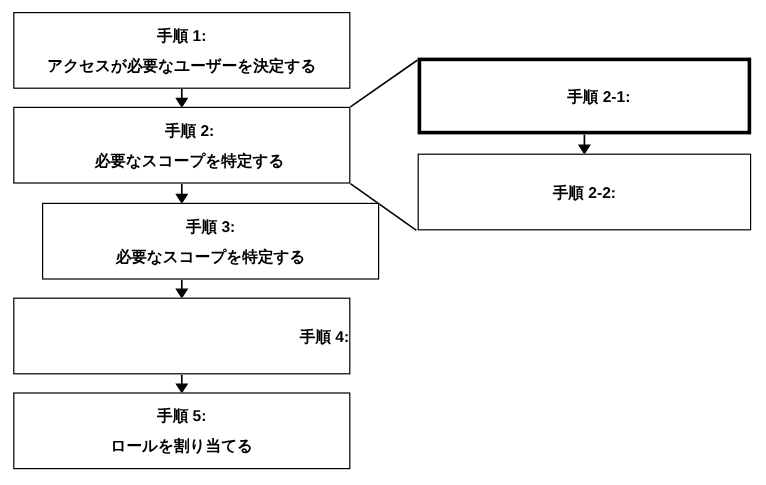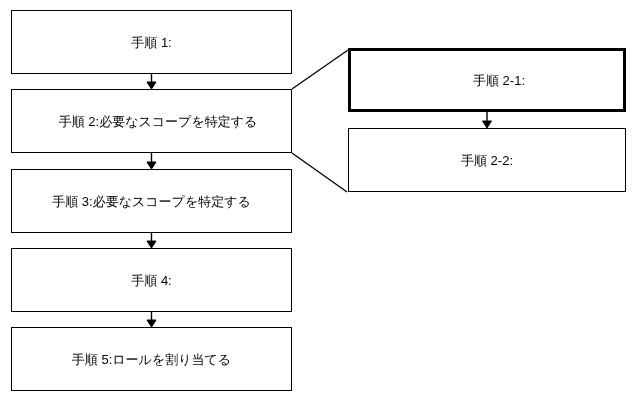--- a/index.html
+++ b/index.html
@@ -14,39 +14,39 @@
     background: #ffffff;
     font-family: "Liberation Sans", "DejaVu Sans", sans-serif;
     overflow: hidden;
   }
   .box {
     position: absolute;
     box-sizing: border-box;
     background: #ffffff;
     border: 1.5px solid #000000;
     display: flex;
-    flex-direction: row;
+    flex-direction: column;
     justify-content: center;
     align-items: center;
     text-align: center;
     color: #000000;
-    font-weight: normal;
+    font-weight: bold;
     font-size: 13px;
     line-height: 25px;
     z-index: 2;
   }
   .box.emphasized {
     border-width: 3px;
   }
   
   .main-step { left: 11px; width: 281px; height: 64px; }
   #step-1 { top: 10px; }
   #step-2 { top: 89px; padding-left: 13px; }
-  #step-3 { top: 169px; }
-  #step-4 { top: 248px; }
+  #step-3 { top: 169px; margin-left: 24px; }
+  #step-4 { top: 248px; align-items: flex-end; }
   #step-5 { top: 327px; }
   
   .sub-step { left: 348px; width: 278px; height: 64px; }
   #step-2-1 { top: 48px; padding-left: 24px; }
   #step-2-2 { top: 128px; }
 
   .box-title, .box-desc {
     display: block;
     white-space: nowrap;
   }
@@ -62,20 +62,21 @@
     stroke: #000000;
   }
 </style>
 </head>
 <body>
 
 <div id="canvas">
 
   <div class="box main-step" id="step-1">
     <span class="box-title">手順 1:</span>
+    <span class="box-desc">アクセスが必要なユーザーを決定する</span>
   </div>
 
   <div class="box main-step" id="step-2">
     <span class="box-title">手順 2:</span>
     <span class="box-desc">必要なスコープを特定する</span>
   </div>
 
   <div class="box main-step" id="step-3">
     <span class="box-title">手順 3:</span>
     <span class="box-desc">必要なスコープを特定する</span>

